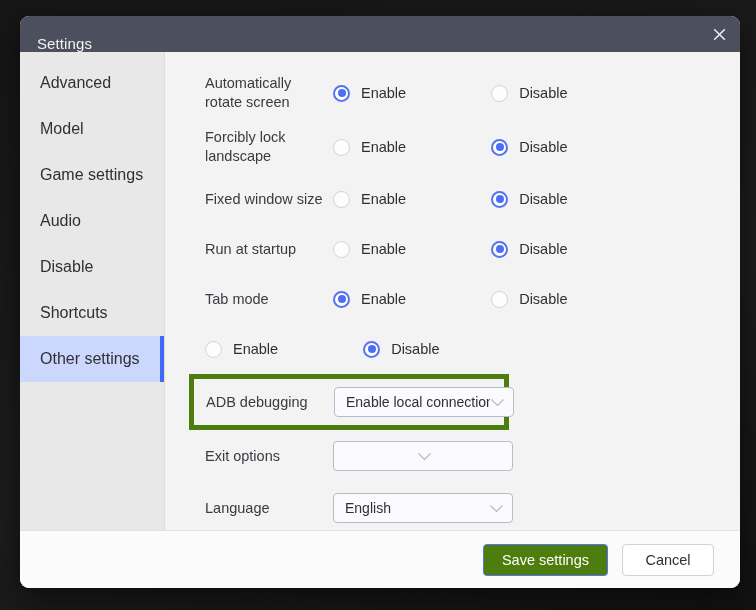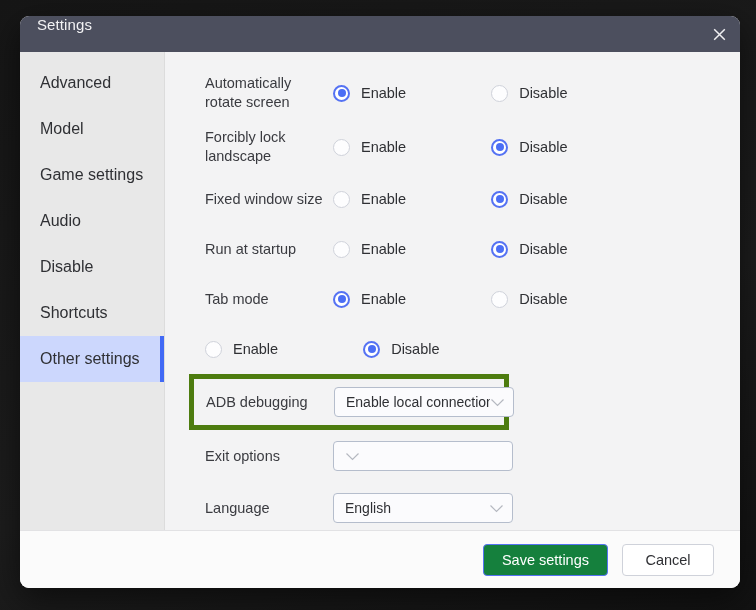--- a/index.html
+++ b/index.html
@@ -20,21 +20,21 @@
     background: #fafafa;
     border-radius: 9px;
     overflow: hidden;
     box-shadow: 0 10px 34px rgba(0,0,0,.55);
     display: flex; flex-direction: column;
   }
   
   .titlebar {
     height: 36px; flex: 0 0 36px;
     background: #4c4f5e;
-    display: flex; align-items: flex-start;
+    display: flex; align-items: flex-end;
     position: relative;
   }
   .title-text {
     color: #f2f2f4;
     font-size: 15px;
     margin-left: 17px;
     letter-spacing: .1px;
   }
   .close-btn {
     position: absolute; right: 6px; top: 3px;
@@ -124,20 +124,21 @@
   }
   
   .select {
     width: 180px; height: 30px;
     background: #fbfbfd;
     border: 1px solid #b5bdcc;
     border-radius: 4px;
     display: flex; align-items: center;
     padding: 0 8px 0 11px;
     cursor: pointer;
+    justify-content: center;
   }
   .select-text {
     flex: 1 1 auto;
     font-size: 14px;
     color: #2f3034;
     white-space: nowrap;
     overflow: hidden;
   }
   .chev { flex: 0 0 auto; display: block; opacity: .55; }
   
@@ -159,21 +160,21 @@
   }
   .btn {
     height: 32px;
     border-radius: 4px;
     font-size: 14.5px;
     display: flex; align-items: center; justify-content: center;
     cursor: pointer;
     padding: 0 18px;
   }
   .btn-primary {
-    background: #15803d;
+    background: #4d7c0f;
     color: #fff;
     border: 1px solid #5572f3;
     min-width: 108px;
     margin-right: 14px;
   }
   .btn-secondary {
     background: #fff;
     color: #2f3034;
     border: 1px solid #cfd2da;
     min-width: 92px;

